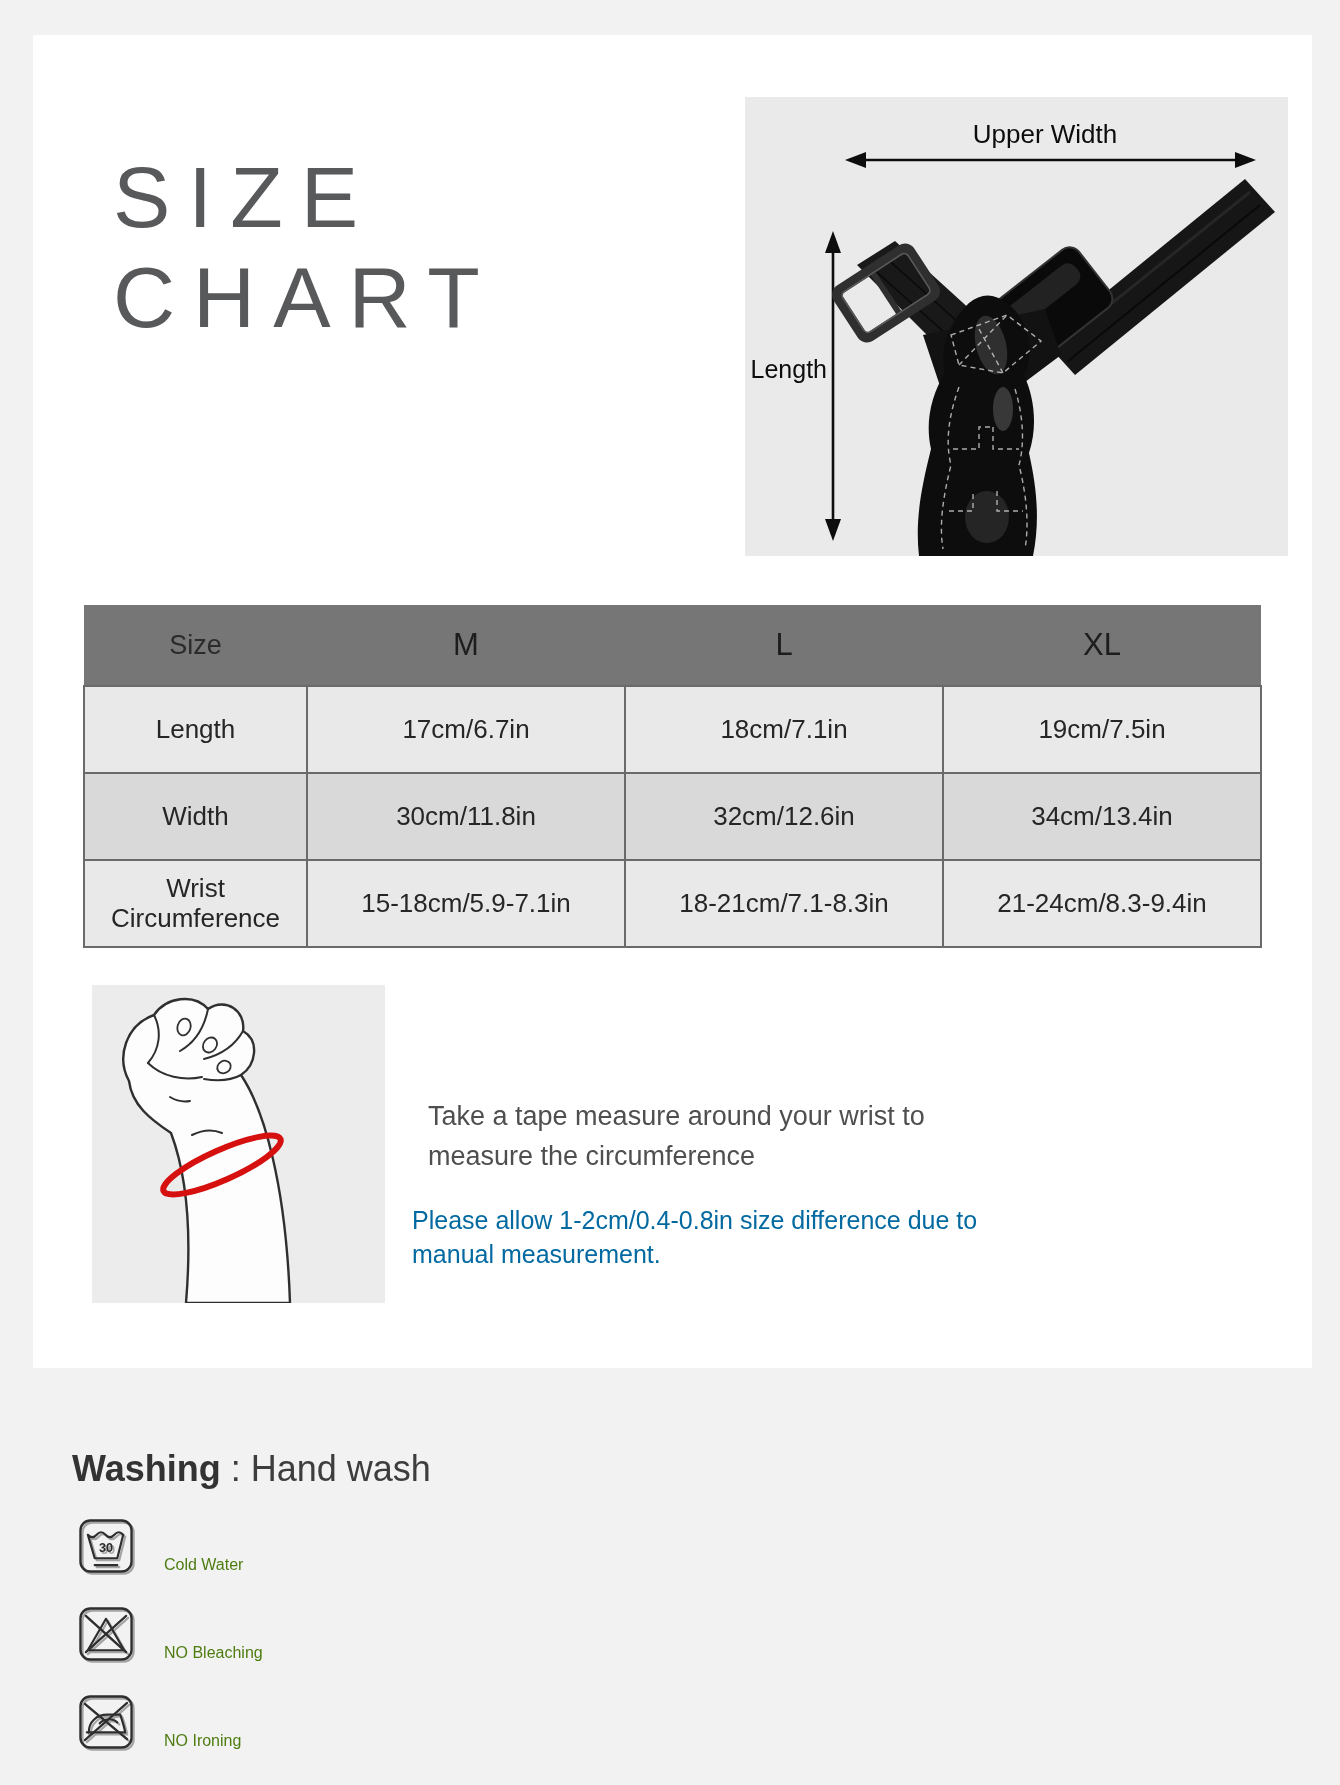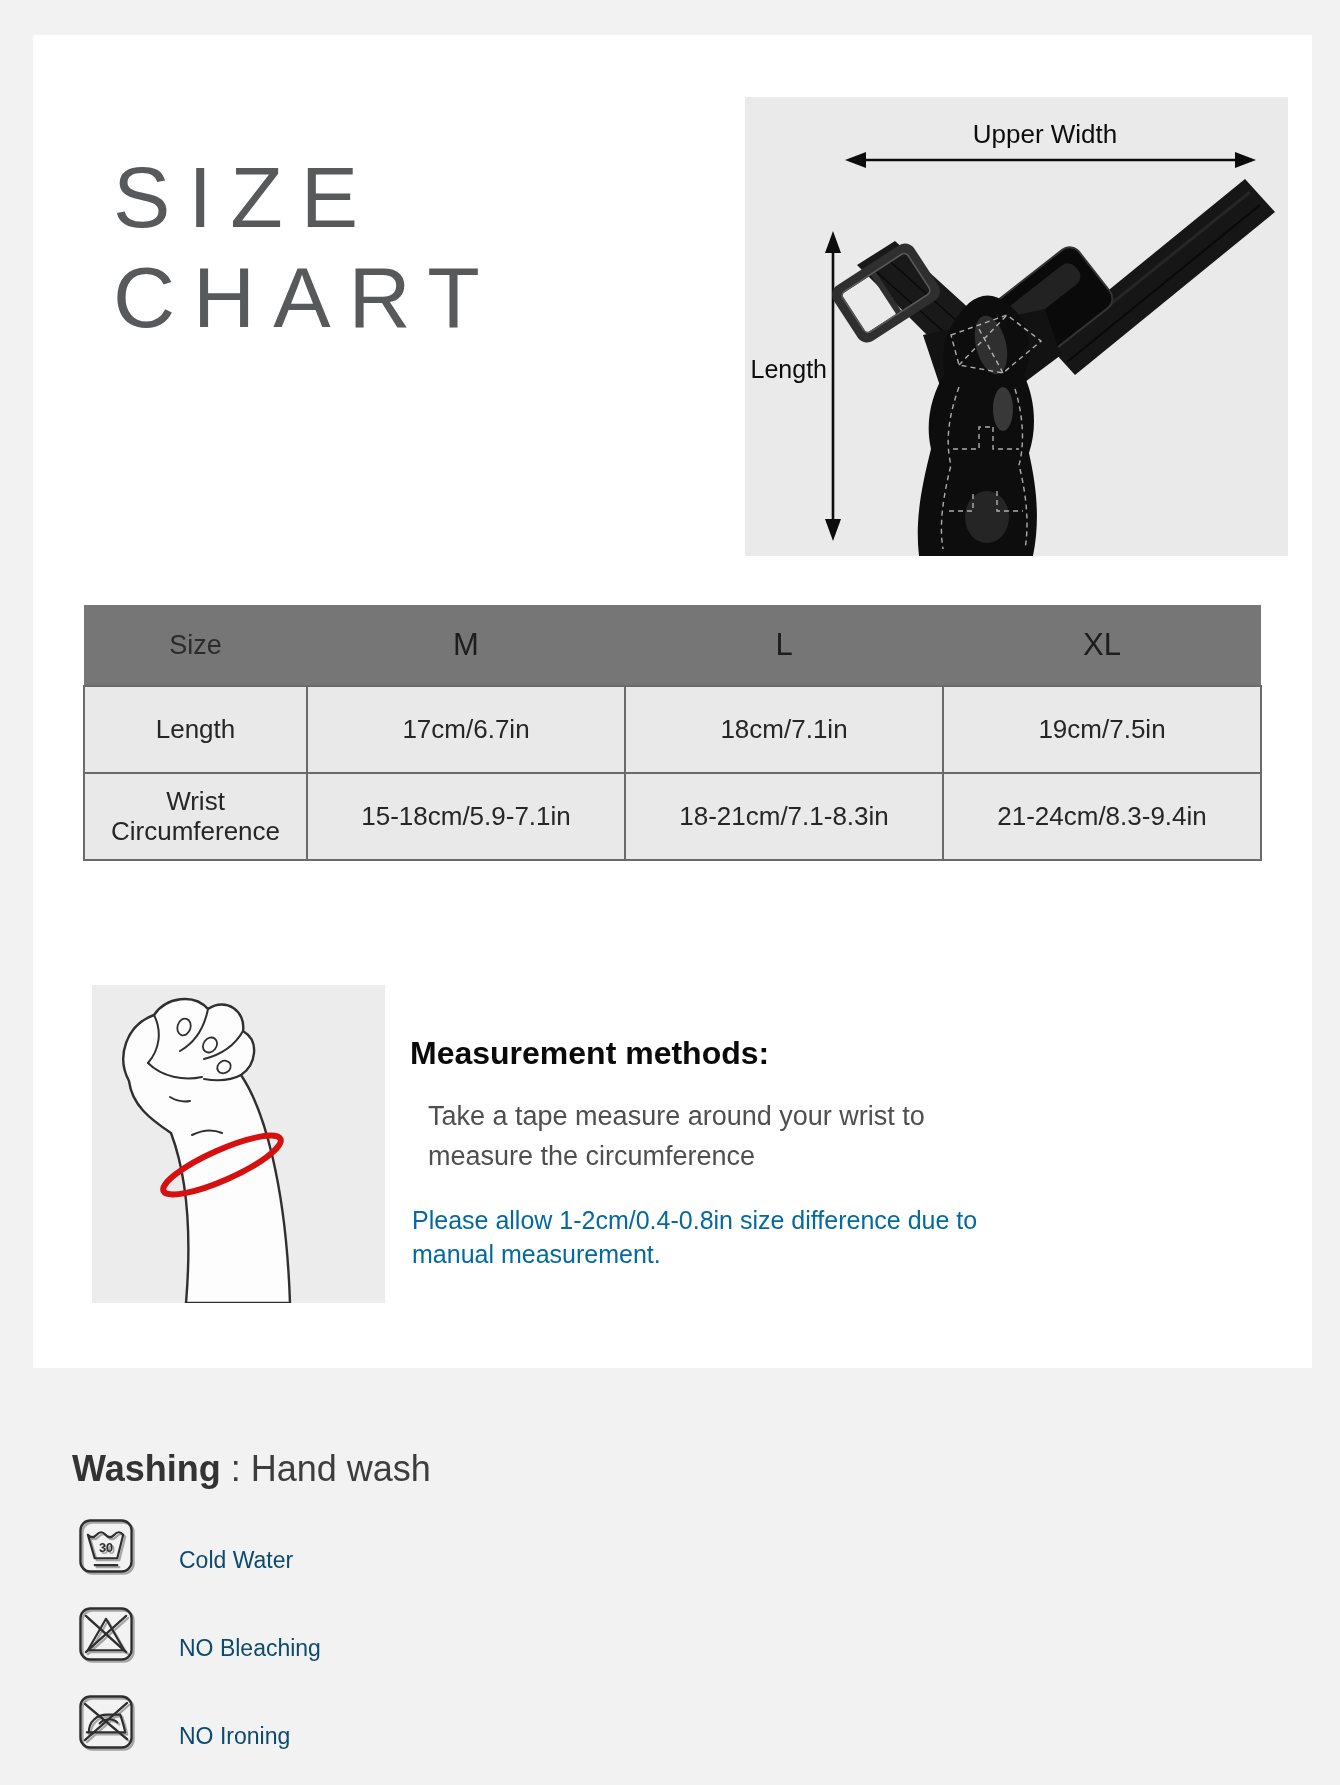--- a/index.html
+++ b/index.html
@@ -35,21 +35,21 @@
   .m-heading{position:absolute;left:377px;top:1000px;margin:0;font-size:32px;font-weight:700;color:#0a0a0a;}
   .m-body{position:absolute;left:392px;top:1058px;margin:3px;width:590px;font-size:27px;line-height:40px;color:#4f4f4f;}
   .m-note{position:absolute;left:379px;top:1168px;margin:0;width:620px;font-size:25px;line-height:34px;color:#0369a1;}
 
   
   .wash-heading{position:absolute;left:72px;top:1448px;font-size:36px;color:#3d3d3d;}
   .wash-heading .b{font-weight:700;color:#333333;}
   .wash-item{position:absolute;left:78px;display:flex;align-items:flex-end;}
   .wash-item .w-icon{width:56px;height:56px;flex:0 0 56px;
                      filter:drop-shadow(2px 2px 0 rgba(70,70,70,0.45));}
-  .wash-item .w-label{margin-left:45px;font-size:23px;color:#0c4a6e;}
+  .wash-item .w-label{margin-left:30px;font-size:16px;color:#4d7c0f;}
   .wi-1{top:1518px;} .wi-2{top:1606px;} .wi-3{top:1694px;}
   .w-icon .frame{fill:none;stroke:#2e2e2e;stroke-width:2.4;}
   .w-icon .glyph{fill:none;stroke:#2e2e2e;stroke-width:2.2;stroke-linecap:round;stroke-linejoin:round;}
   .w-icon text{font-size:13px;font-weight:700;fill:#2e2e2e;}
 </style>
 </head>
 <body>
 
 <div class="page">
 
@@ -136,20 +136,26 @@
           <th class="col-h">XL</th>
         </tr>
       </thead>
       <tbody>
         <tr class="ra">
           <td>Length</td>
           <td>17cm/6.7in</td>
           <td>18cm/7.1in</td>
           <td>19cm/7.5in</td>
         </tr>
+        <tr class="rb">
+          <td>Width</td>
+          <td>30cm/11.8in</td>
+          <td>32cm/12.6in</td>
+          <td>34cm/13.4in</td>
+        </tr>
         <tr class="ra">
           <td>Wrist Circumference</td>
           <td>15-18cm/5.9-7.1in</td>
           <td>18-21cm/7.1-8.3in</td>
           <td>21-24cm/8.3-9.4in</td>
         </tr>
       </tbody>
     </table>
 
     <div class="hand-box">
@@ -170,21 +176,20 @@
           <ellipse cx="92" cy="42" rx="6.5" ry="8.5" transform="rotate(18 92 42)"></ellipse>
           <ellipse cx="118" cy="60" rx="6.5" ry="8" transform="rotate(38 118 60)"></ellipse>
           <ellipse cx="132" cy="82" rx="6" ry="7" transform="rotate(58 132 82)"></ellipse>
         </g>
         <g transform="rotate(-24 130 180)">
           <ellipse cx="130" cy="180" rx="64" ry="15" fill="none" stroke="#d6100f" stroke-width="6"></ellipse>
         </g>
       </svg>
     </div>
 
-    <h2 class="m-heading">Measurement methods:</h2>
     <p class="m-body">Take a tape measure around your wrist to measure the circumference</p>
     <p class="m-note">Please allow 1-2cm/0.4-0.8in size difference due to manual measurement.</p>
 
   </div>
 
   <div class="wash-heading">
     <span class="b">Washing</span><span> : Hand wash</span>
   </div>
 
   <div class="wash-item wi-1">

